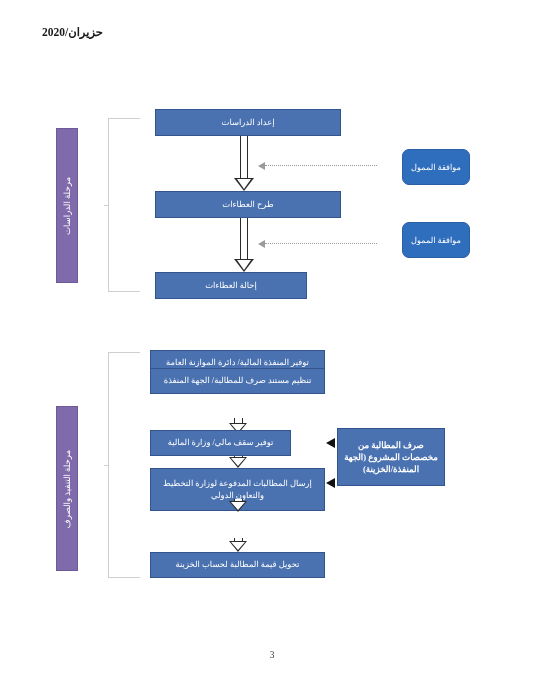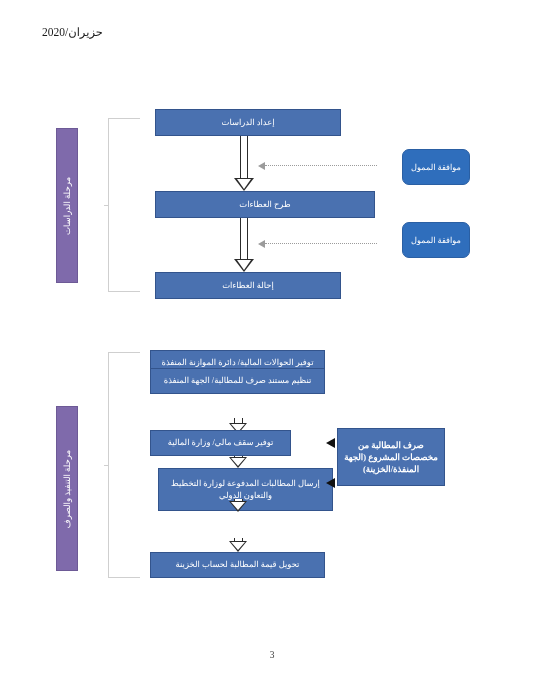--- a/index.html
+++ b/index.html
@@ -29,21 +29,21 @@
     top: 22px;
     left: 0;
     width: 512px;
     text-align: left;
     padding-left: 0;
     direction: rtl;
   }
   .doc-header .hdr-text {
     display: inline-block;
     font-size: 11.5px;
-    font-weight: normal;
+    font-weight: bold;
     color: #1a1a1a;
     letter-spacing: 0px;
     padding-left: 42px;
   }
 
   
   .pbox {
     position: absolute;
     background: #4a71b0;
     border: 1px solid #33548c;
@@ -252,30 +252,30 @@
 
   <div class="pbox" style="top:109px; left:155px; width:186px; height:27px;">
     <span>إعداد الدراسات</span>
   </div>
 
   <div class="arrow-tall" style="top:136px; left:233px; height:55px;">
     <span class="shaft"></span>
     <span class="head"></span>
   </div>
 
-  <div class="pbox" style="top:191px; left:155px; width:220px; height:27px;">
+  <div class="pbox" style="top:191px; left:155px; width:186px; height:27px;">
     <span>طرح العطاءات</span>
   </div>
 
   <div class="arrow-tall" style="top:218px; left:233px; height:54px;">
     <span class="shaft"></span>
     <span class="head"></span>
   </div>
 
-  <div class="pbox" style="top:272px; left:155px; width:186px; height:27px;justify-content:center;">
+  <div class="pbox" style="top:272px; left:155px; width:152px; height:27px;justify-content:center;">
     <span>إحالة العطاءات</span>
   </div>
 
   <div class="dotted-conn" style="top:161px; left:258px; width:119px;">
     <span class="dhead"></span>
     <span class="dline"></span>
   </div>
 
   <div class="rbox" style="top:149px; left:377px; width:68px; height:36px;">
     <span>موافقة الممول</span>
@@ -292,21 +292,21 @@
 
   <div class="bracket" style="top:352px; left:108px; width:32px; height:226px;">
     <span class="nub"></span>
   </div>
 
   <div class="stage-label" style="top:406px; left:56px; width:22px; height:165px;">
     <span class="vtext">مرحلة التنفيذ والصرف</span>
   </div>
 
   <div class="pbox" style="top:350px; left:150px; width:175px; height:26px;">
-    <span>توفير الحوالات المالية/ دائرة الموازنة المنفذة</span>
+    <span>توفير المنفذة المالية/ دائرة الموازنة العامة</span>
   </div>
 
   <div class="arrow-short" style="top:376px; left:228px; height:16px;">
     <span class="shaft"></span>
     <span class="head"></span>
   </div>
 
   <div class="pbox" style="top:368px; left:150px; width:175px; height:26px;">
     <span>تنظيم مستند صرف للمطالبة/ الجهة المنفذة</span>
   </div>
@@ -318,21 +318,21 @@
 
   <div class="pbox" style="top:430px; left:150px; width:141px; height:26px;">
     <span>توفير سقف مالي/ وزارة المالية</span>
   </div>
 
   <div class="arrow-short" style="top:456px; left:228px; height:12px;">
     <span class="shaft"></span>
     <span class="head"></span>
   </div>
 
-  <div class="pbox" style="top:468px; left:158px; width:175px; height:43px;">
+  <div class="pbox" style="top:468px; left:150px; width:175px; height:43px;">
     <span>إرسال المطالبات المدفوعة لوزارة التخطيط والتعاون الدولي</span>
   </div>
 
   <div class="arrow-short" style="top:499px; left:228px; height:13px;">
     <span class="shaft"></span>
     <span class="head"></span>
   </div>
 
 
   <div class="arrow-short" style="top:538px; left:228px; height:14px;">

